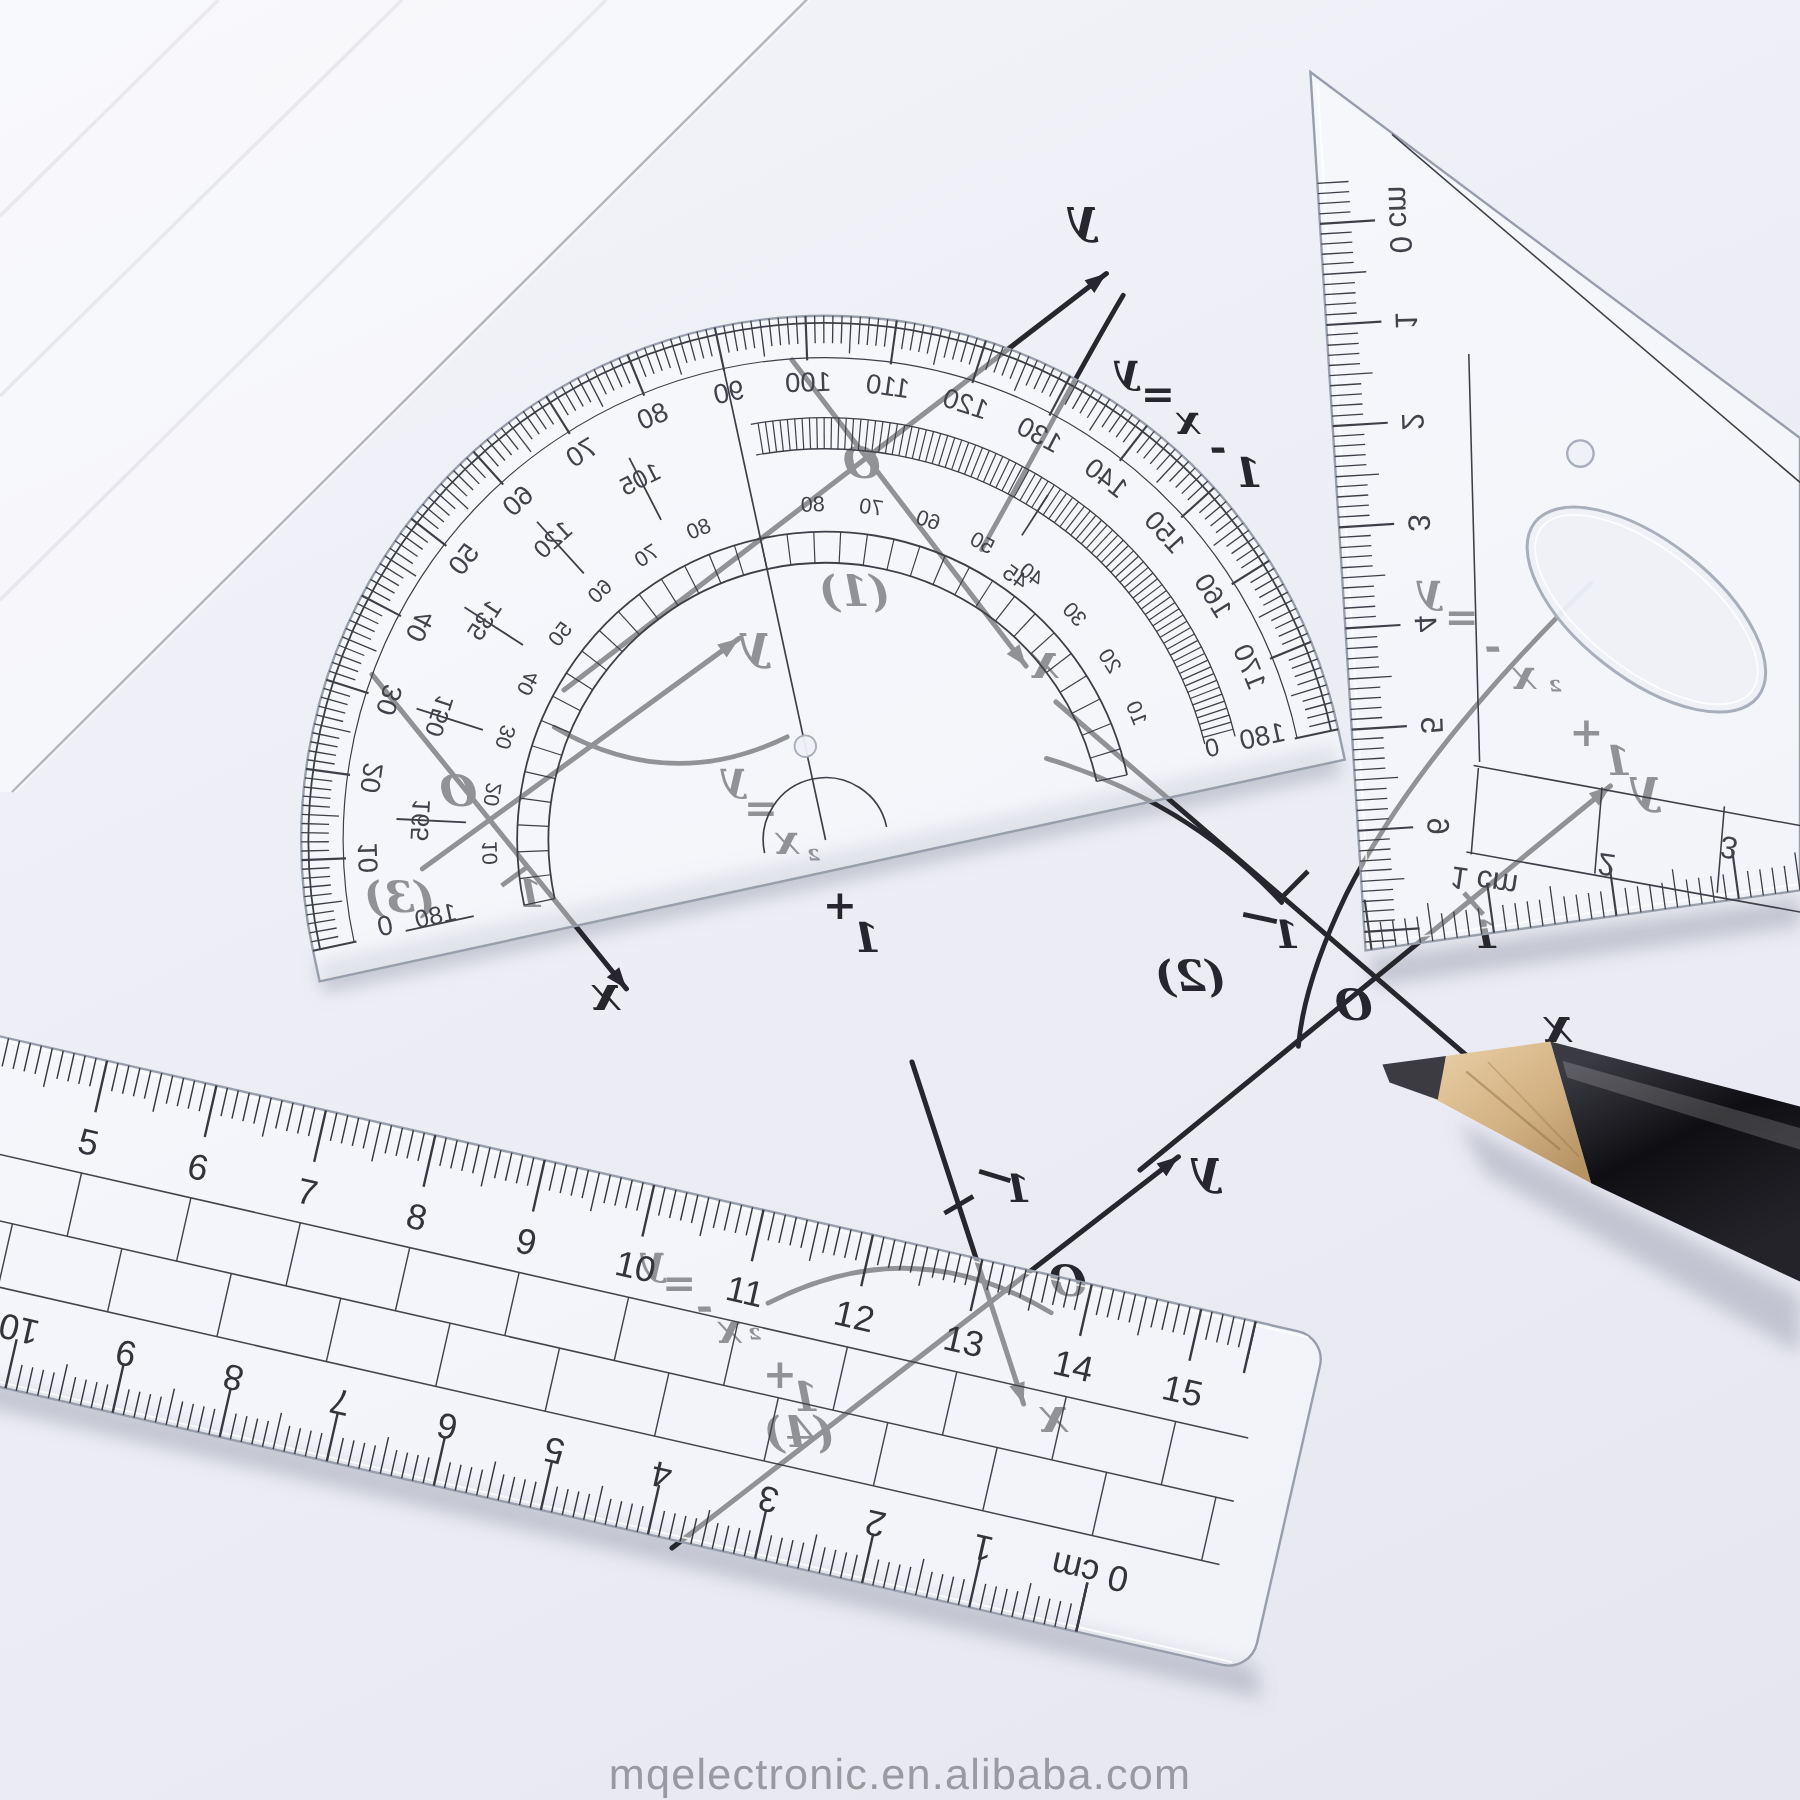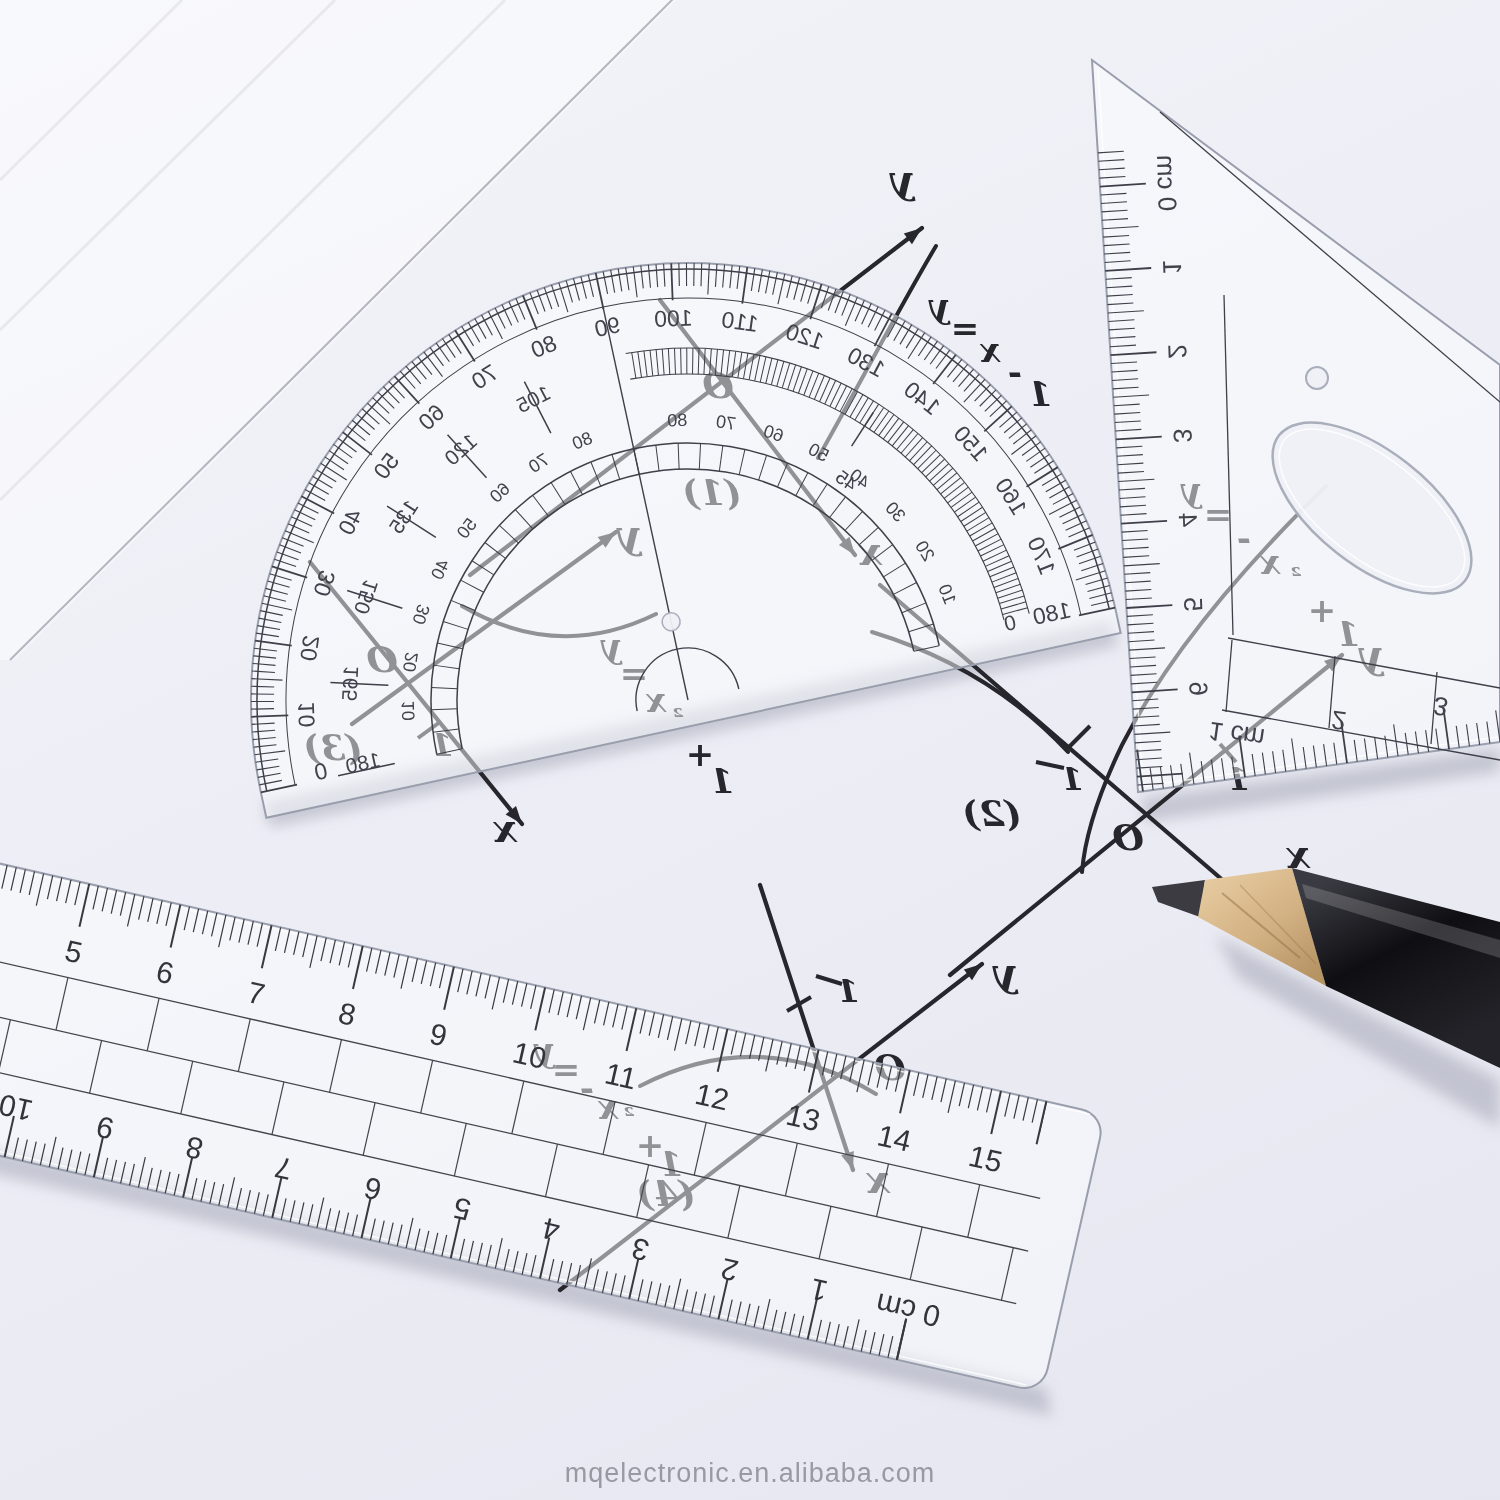--- a/index.html
+++ b/index.html
@@ -1,21 +1,21 @@
 <!DOCTYPE html>
 <html><head>
 <meta charset="utf-8">
 <style>
   html,body{margin:0;padding:0;background:#e6e7ee;}
   .scene{position:relative;width:1500px;height:1500px;overflow:hidden;
     background:linear-gradient(155deg,#f3f4f9 0%,#edeef5 45%,#e5e6ef 100%);
     font-family:"Liberation Sans",sans-serif;}
   .scene svg{position:absolute;left:0;top:0;}
   .watermark{position:absolute;left:50%;top:1458px;transform:translateX(-50%);
-    font-family:"Liberation Sans",sans-serif;font-size:27px;letter-spacing:1px;
+    font-family:"Liberation Sans",sans-serif;font-size:36px;letter-spacing:1px;
     color:#8b8c94;opacity:.85;white-space:nowrap;}
   text.pn{font-family:"Liberation Sans",sans-serif;fill:#42424c;}
   text.rn{font-family:"Liberation Sans",sans-serif;fill:#33333b;}
   text.hw{font-family:"DejaVu Serif",serif;font-style:italic;font-weight:bold;fill:#26262c;}
   .plastic{fill:rgba(252,253,255,0.5);stroke:#989eac;stroke-width:2;}
   .pline{stroke:#3f3f49;fill:none;}
   .ink{stroke:#26262c;fill:none;stroke-linecap:round;}
 </style>
 </head>
 <body>

